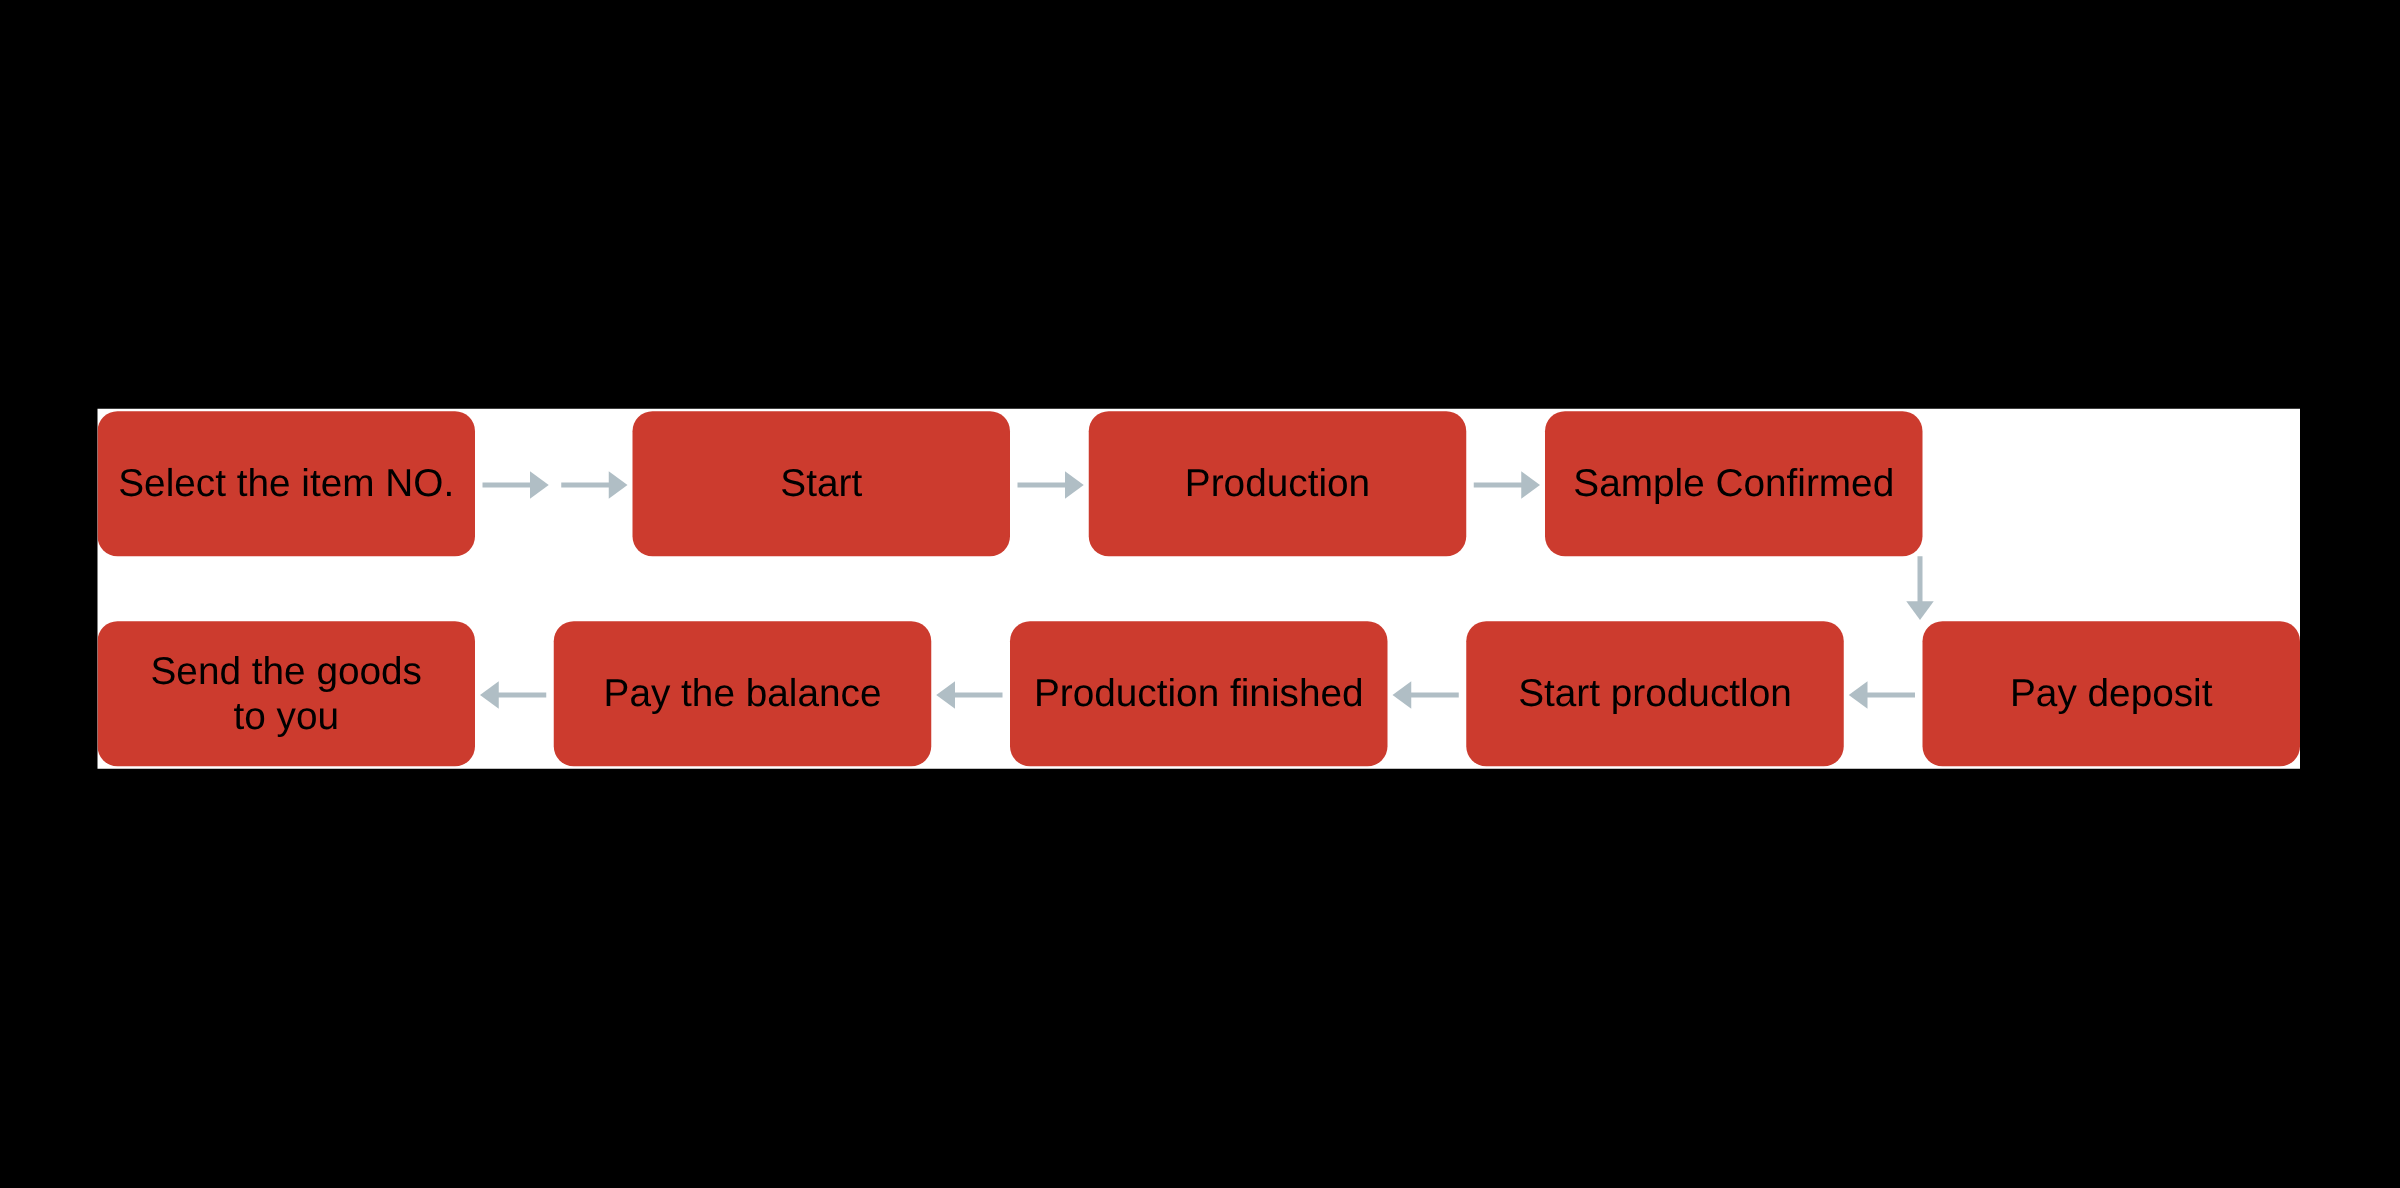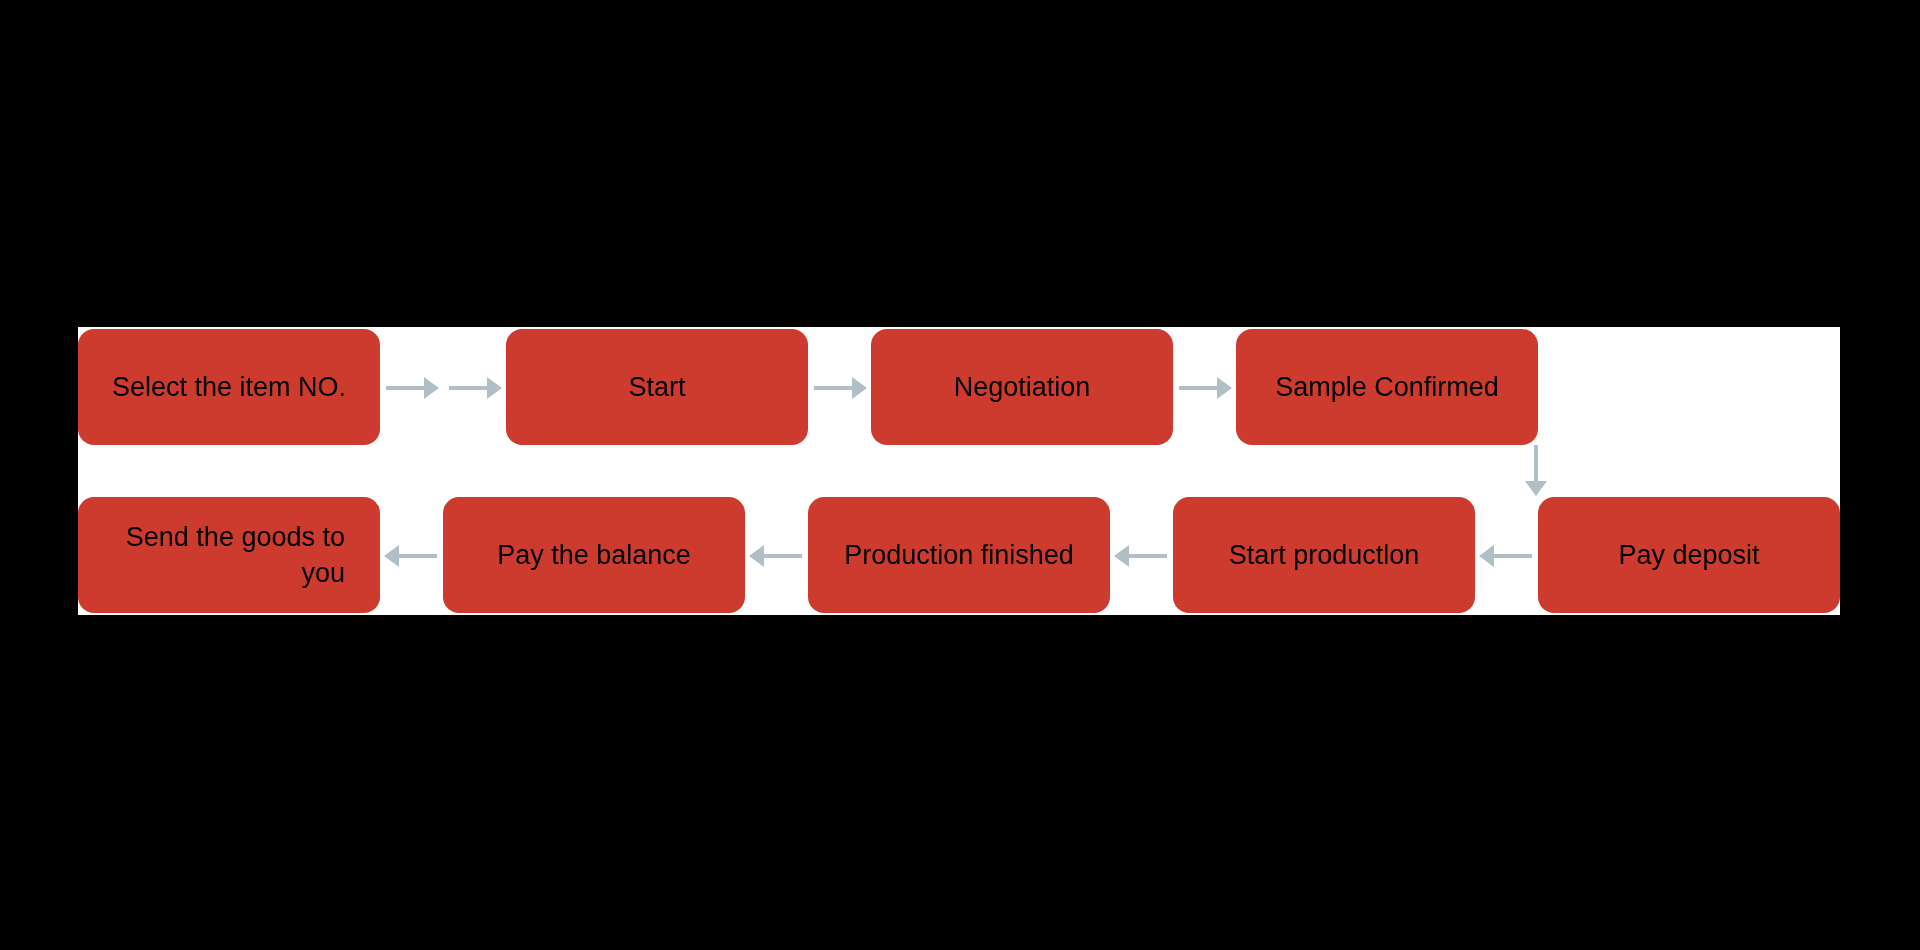--- a/index.html
+++ b/index.html
@@ -47,25 +47,24 @@
     flex: 0 0 302px;
     display: flex;
     align-items: center;
     justify-content: center;
     text-align: center;
     box-sizing: border-box;
     padding: 0 4px;
   }
   .node-label {
     color: #000000;
-    font-size: 27px;
+    font-size: 31px;
     line-height: 36px;
     font-family: "Liberation Sans", sans-serif;
     white-space: nowrap;
-    text-align: right;
   }
   .node-label.wrap {
     white-space: normal;
     max-width: 232px;
   }
 
   
   .connector {
     flex: 0 0 63px;
     height: 116px;
@@ -149,21 +148,21 @@
     <div class="node">
       <span class="node-label">Start</span>
     </div>
 
     <div class="connector to-right">
       <span class="shaft"></span>
       <span class="head"></span>
     </div>
 
     <div class="node">
-      <span class="node-label">Negotiation</span>
+      <span class="node-label">Production</span>
     </div>
 
     <div class="connector to-right">
       <span class="shaft"></span>
       <span class="head"></span>
     </div>
 
     <div class="node">
       <span class="node-label">Sample Confirmed</span>
     </div>

